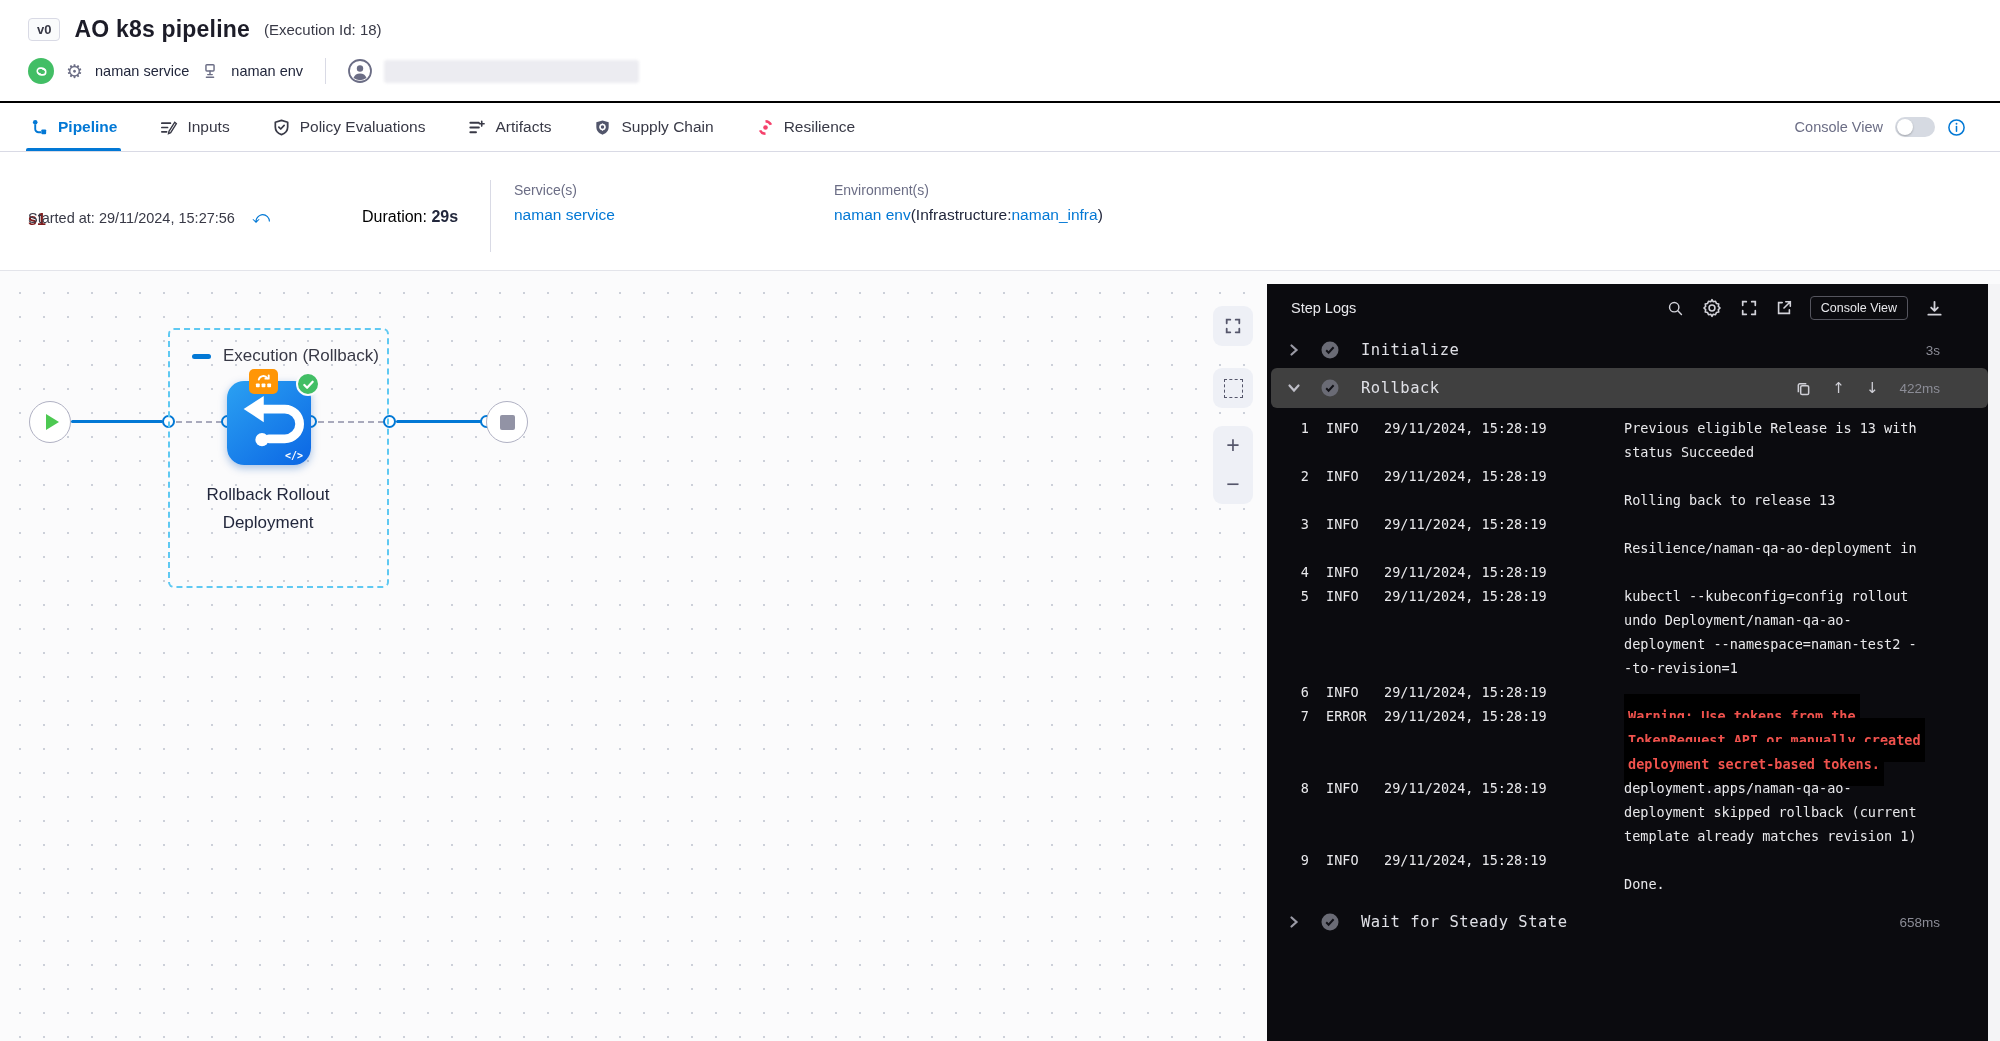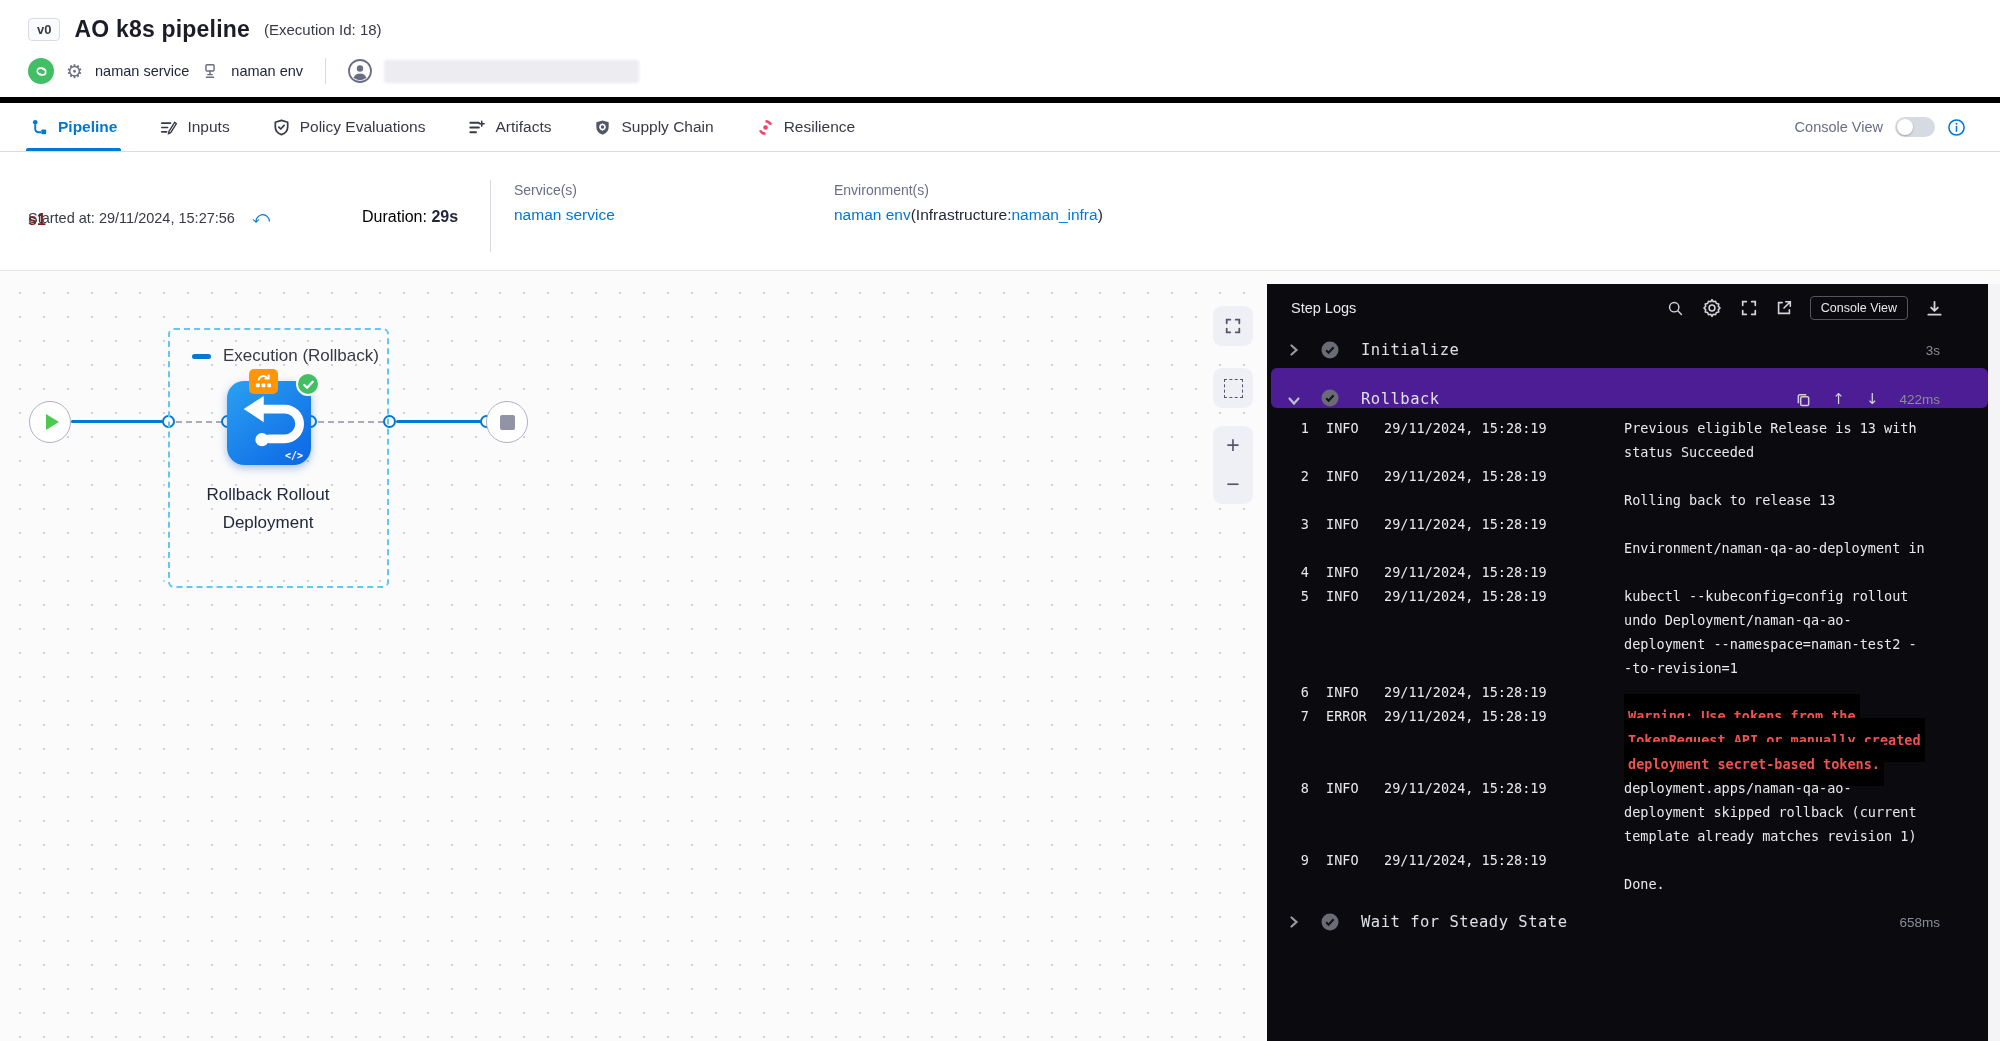--- a/index.html
+++ b/index.html
@@ -1,20 +1,20 @@
 <!DOCTYPE html>
 <html><head>
 <meta charset="utf-8">
 <style>
   * { box-sizing: border-box; margin: 0; padding: 0; }
   html,body { width: 2000px; height: 1041px; overflow: hidden; background:#fff;
     font-family: "Liberation Sans", "DejaVu Sans", sans-serif; }
 
   
-  .header { height: 103px; background:#fff; border-bottom:6px solid #000000; padding: 12px 0 8px 28px; }
+  .header { height: 103px; background:#fff; border-bottom:2px solid #000000; padding: 12px 0 8px 28px; }
   .title-row { display:flex; align-items:center; gap:14px; height:34px; }
   .vbadge { border:1px solid #d9dae5; background:#fafbfc; color:#383946; font-size:13px;
     padding:3px 8px; border-radius:4px; font-weight:600; }
   .pipe-title { font-size:23px; font-weight:700; color:#1c1c28; letter-spacing:.2px; }
   .exec-id { font-size:15px; color:#383946; }
   .meta-row { display:flex; align-items:center; gap:12px; margin-top:10px; height:30px; }
   .green-circ { width:26px; height:26px; border-radius:50%; background:#42be65; display:flex;
     align-items:center; justify-content:center; }
   .icn { display:inline-flex; align-items:center; justify-content:center; color:#6b6d85; }
   .meta-label { font-size:14.5px; color:#22273c; }
@@ -97,21 +97,21 @@
   .scroll-track { position:absolute; right:0; top:0; bottom:0; width:12px; background:#f4f4f6; }
   .lp-header { height:48px; display:flex; align-items:center; padding:0 56px 0 24px; }
   .lp-title { color:#e8e8ec; font-size:14.5px; }
   .lp-icons { margin-left:auto; display:flex; align-items:center; gap:17px; color:#d3d3da; }
   .lp-icons svg { display:block; }
   .cv-btn { border:1px solid #55555e; border-radius:4px; color:#e8e8ec; font-size:12.5px;
     padding:4px 10px; cursor:pointer; white-space:nowrap; }
 
   .step-row { display:flex; align-items:center; height:36px; margin:0 12px 0 4px; padding:0 48px 0 16px;
     color:#dfe0e6; font-family:"DejaVu Sans Mono", monospace; font-size:15.5px; cursor:pointer; }
-  .step-row.hl { background:#4c1d95; border-radius:6px; height:40px;align-items:flex-end; }
+  .step-row.hl { background:#404040; border-radius:6px; height:40px; }
   .chev { width:22px; color:#9a9aa5; display:flex; }
   .scheck { margin-left:11px; display:flex; }
   .step-name { margin-left:21px; letter-spacing:.5px; }
   .step-dur { margin-left:auto; color:#8b8c96; font-size:13.5px; font-family:"Liberation Sans", sans-serif; }
   .row-icons { margin-left:auto; display:flex; align-items:center; gap:21px; color:#cfcfd6; }
   .row-icons .step-dur { margin-left:0; }
   .arrow-g { font-size:15px; color:#cfcfd6; font-family:"DejaVu Sans", sans-serif; }
 
   .log-lines { margin-top:8px; }
   .log-line { display:flex; align-items:center; height:24px; color:#e9e9ec;
@@ -405,21 +405,21 @@
         <div class="log-line">
           <span class="ln">3</span>
           <span class="lvl">INFO</span>
           <span class="ts">29/11/2024, 15:28:19</span>
           <span class="msg"></span>
         </div>
         <div class="log-line">
           <span class="ln"></span>
           <span class="lvl"></span>
           <span class="ts"></span>
-          <span class="msg">Environment/naman-qa-ao-deployment in</span>
+          <span class="msg">Resilience/naman-qa-ao-deployment in</span>
         </div>
         <div class="log-line">
           <span class="ln">4</span>
           <span class="lvl">INFO</span>
           <span class="ts">29/11/2024, 15:28:19</span>
           <span class="msg"></span>
         </div>
         <div class="log-line">
           <span class="ln">5</span>
           <span class="lvl">INFO</span>

